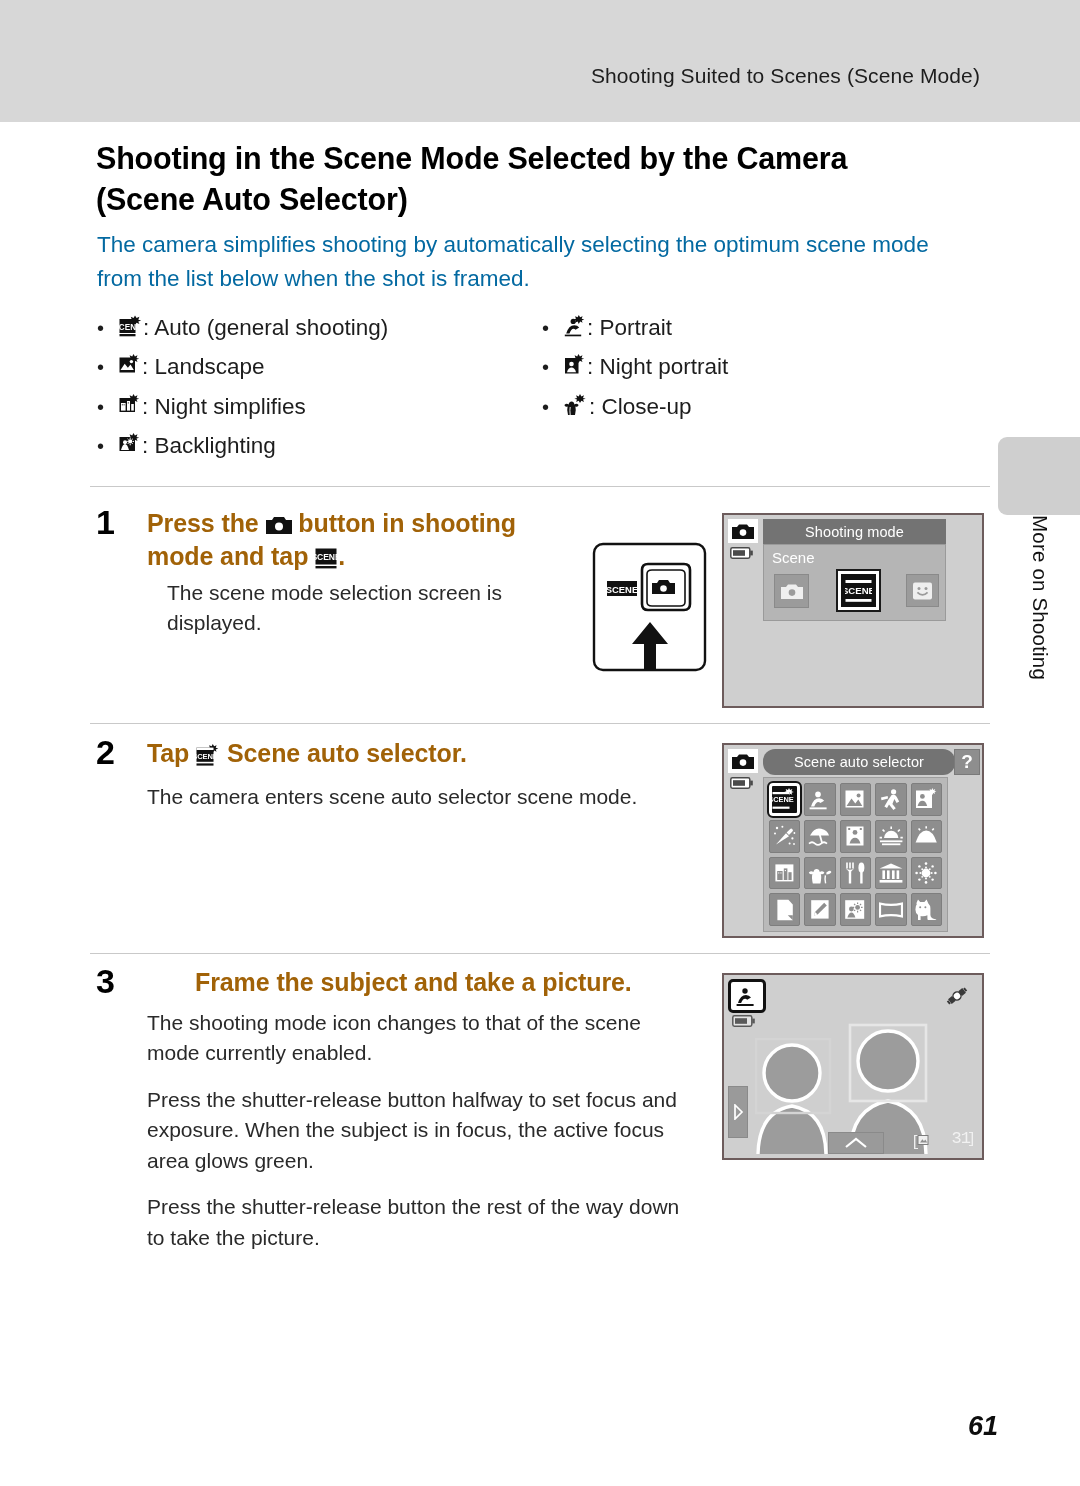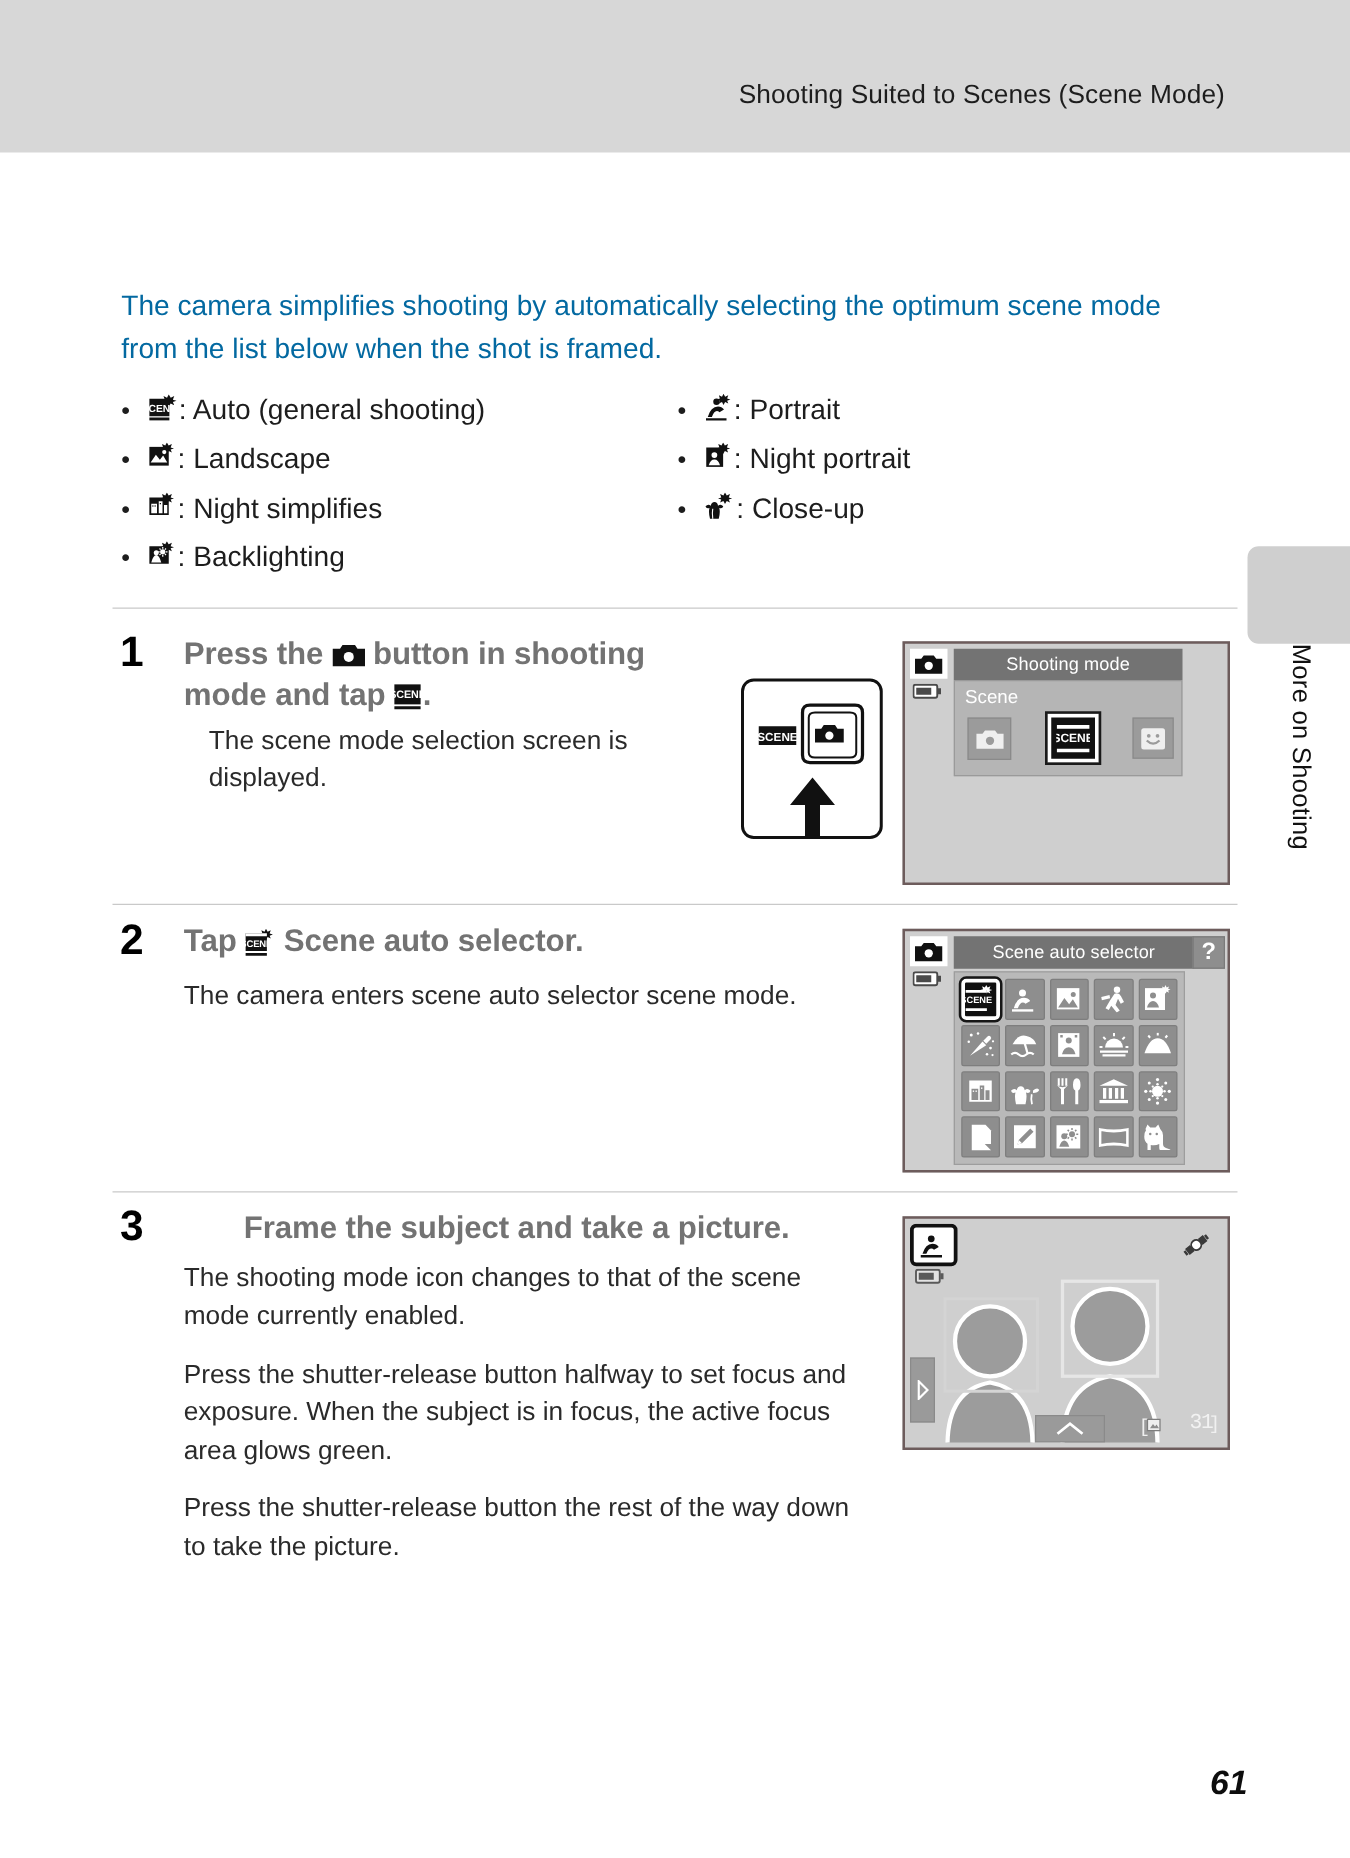--- a/index.html
+++ b/index.html
@@ -57,21 +57,21 @@
   
   .rule {
     position: absolute; left: 90px; width: 900px; height: 1px;
     background: #c9c9c9;
   }
   .step-num {
     position: absolute; font-size: 34px; font-weight: bold; color: #000;
     line-height: 1; letter-spacing: -.5px;
   }
   .step-head {
-    position: absolute; font-size: 25px; font-weight: bold; color: #737373;
+    position: absolute; font-size: 25px; font-weight: bold; color: #a16207;
     line-height: 1.33; letter-spacing: -.1px;
   }
   .step-body {
     position: absolute; font-size: 21px; line-height: 1.45; color: #2a2a2a;
   }
   .step-body p + p { margin-top: 16px; }
 
   
   .lcd {
     position: absolute;
@@ -168,20 +168,21 @@
   svg { display: block; }
 </style>
 </head>
 <body>
 
 <div class="page">
 
   <div class="header-band"></div>
   <div class="header-title">Shooting Suited to Scenes (Scene Mode)</div>
 
+  <div class="doc-title">Shooting in the Scene Mode Selected by the Camera (Scene Auto Selector)</div>
 
   <div class="intro">The camera simplifies shooting by automatically selecting the optimum scene mode from the list below when the shot is framed.</div>
 
   <div class="bullets">
 
     <div class="bul-col left">
       <div class="bul-row">
         <span class="bul-dot">•</span>
         <span class="bul-ico">
           <svg width="23" height="22" viewBox="0 0 23 22">
@@ -391,21 +392,21 @@
             <circle cx="11" cy="9.6" r="3.3" fill="#fff"></circle>
           </svg>
       </div>
       <div class="lcd-batt">
         <svg width="24" height="13" viewBox="0 0 24 13">
             <rect x="0.8" y="0.8" width="19" height="10.4" rx="1.6" fill="#fff" stroke="#4a4a4a" stroke-width="1.5"></rect>
             <rect x="3" y="3.2" width="12" height="5.6" fill="#4a4a4a"></rect>
             <rect x="20.2" y="3.6" width="2.6" height="4.8" fill="#4a4a4a"></rect>
           </svg>
       </div>
-      <div class="lcd-titlebar" style="left:35px; top:0px; width:192px; height:26px;">Scene auto selector</div>
+      <div class="lcd-titlebar" style="left:35px; top:0px; width:192px; height:26px;border-radius:12px;">Scene auto selector</div>
       <div class="help-btn" style="left:226px; top:0px; width:26px; height:26px;">?</div>
 
       <div class="grid-wrap" style="left:35px; top:28px; width:185px; height:155px;">
 
         <div class="grid-cell sel">
           <svg width="25" height="22" viewBox="0 0 25 22">
               <path d="M17 0 l1.1 2 l2.2 -1 l-0.8 2.3 l2.3 0.7 l-2.3 0.8 l0.8 2 l-2.2 -1.1 l-1.1 2 l-1.1 -2 l-2.2 1.1 l0.7 -2 l-2.2 -0.8 l2.2 -0.7 l-0.7 -2.3 l2.2 1 z" fill="#fff"></path>
               <rect x="0.5" y="4" width="17" height="13" fill="#111"></rect>
               <rect x="0.5" y="4" width="17" height="2.2" fill="#fff"></rect>
               <text x="9" y="14.4" font-size="7.4" font-family="Liberation Sans, sans-serif" font-weight="bold" fill="#fff" text-anchor="middle">SCENE</text>

